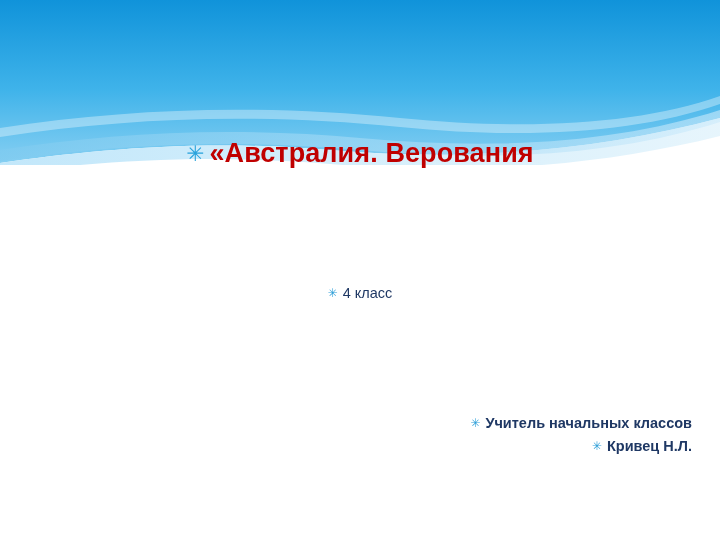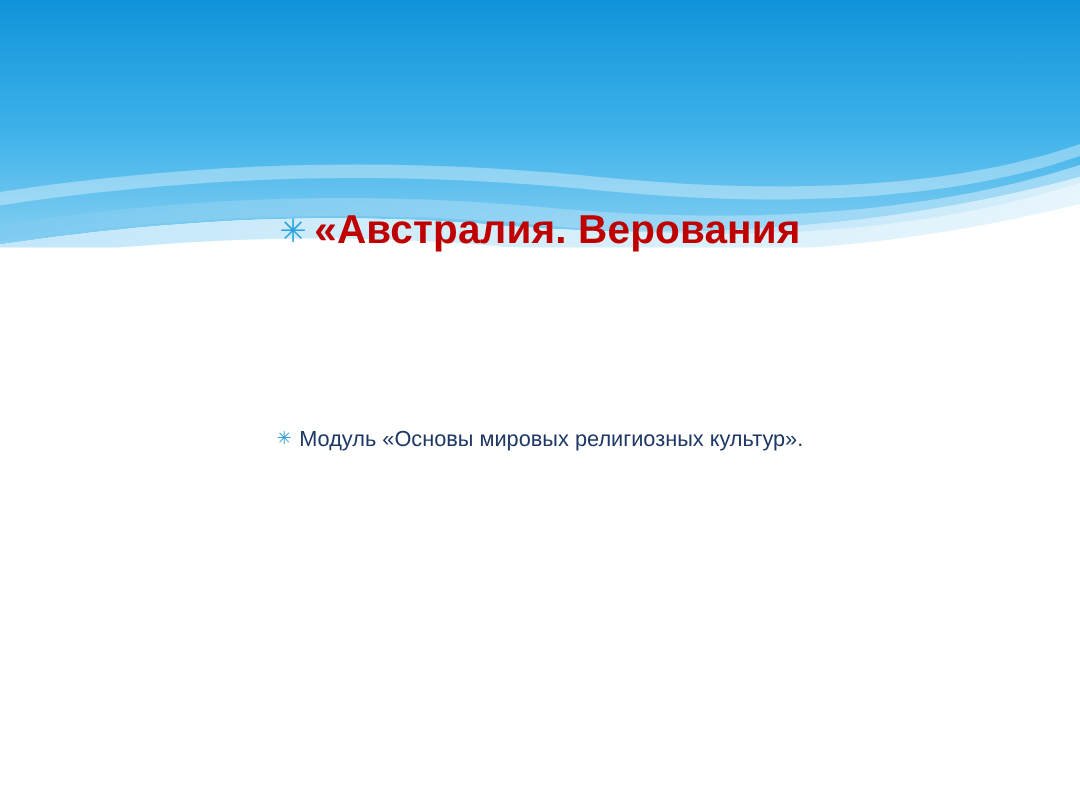--- a/index.html
+++ b/index.html
@@ -126,19 +126,27 @@
   <div class="content">
 
     <div class="title-block">
       <div class="title-line">
         <span class="bullet-star">✳</span><span>«Австралия. Верования</span>
       </div>
     </div>
 
     <div class="subtitle-block">
       <div class="subtitle-line">
-        <span class="bullet-star">✳</span><span>Модуль «Основы мировых религиозных культур».</span>
+        <span class="bullet-star">✳</span><span>4 класс</span>
       </div>
     </div>
 
+    <div class="author-block">
+      <div class="author-line">
+        <span class="bullet-star">✳</span><span>Учитель начальных классов</span>
+      </div>
+      <div class="author-line">
+        <span class="bullet-star">✳</span><span>Кривец Н.Л.</span>
+      </div>
+    </div>
 
   </div>
 </div>
 
 </body></html>

